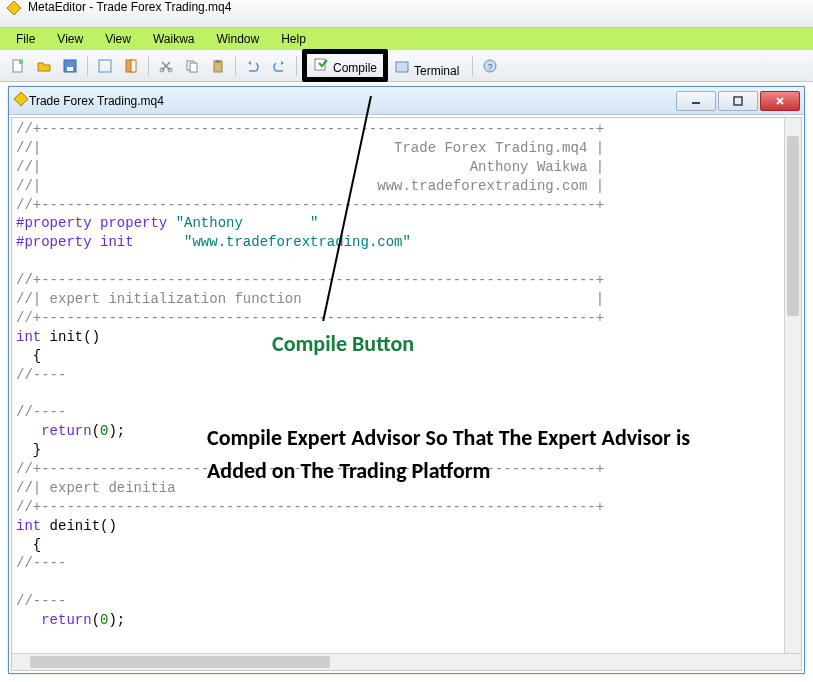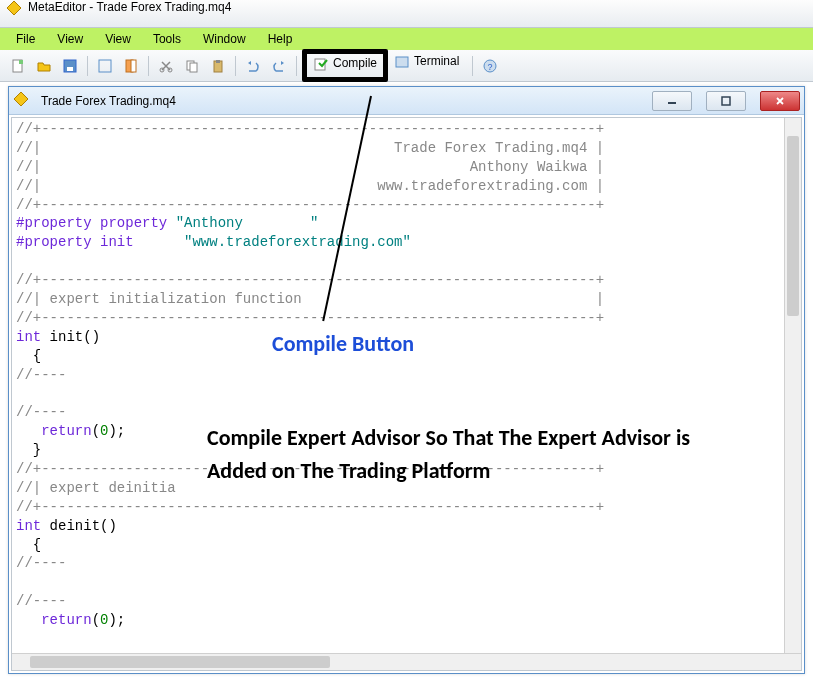--- a/index.html
+++ b/index.html
@@ -45,21 +45,21 @@
     }
     .tb-btn {
       width: 24px; height: 24px;
       display: flex; align-items: center; justify-content: center;
       border-radius: 2px;
       cursor: pointer;
     }
     .tb-sep { width: 1px; height: 20px; background: #c0c8d0; margin: 0 3px; }
     .tb-labeled {
       height: 24px;
-      display: flex; align-items: flex-start;
+      display: flex; align-items: flex-end;
       padding: 0 8px 0 4px;
       gap: 4px;
       cursor: pointer;
       border-radius: 2px;
     }
     .compile-highlight {
       border: 5px solid #000;
       padding: 2px 6px;
       height: auto;
     }
@@ -79,21 +79,21 @@
       flex-direction: column;
       box-shadow: 0 0 3px rgba(0,0,0,.15);
     }
     .child-titlebar {
       height: 28px;
       background: linear-gradient(to bottom, #eaf3fb, #d3e5f7);
       border-bottom: 1px solid #b0c8e0;
       display: flex;
       align-items: center;
       padding: 0 4px;
-      gap: 12px;
+      gap: 0;
     }
     .child-titlebar .spacer { flex: 1; }
     .win-btn {
       width: 40px; height: 20px;
       display: flex; align-items: center; justify-content: center;
       border: 1px solid #a0b0c0;
       border-radius: 2px;
       background: linear-gradient(to bottom, #f5f8fb, #dce6f0);
       margin-left: 2px;
       cursor: pointer;
@@ -144,21 +144,21 @@
       transform: rotate(12deg);
       transform-origin: top;
       z-index: 50;
     }
     .annotation-title {
       position: absolute;
       top: 330px; left: 272px;
       font-family: Calibri, Arial, sans-serif;
       font-size: 22px;
       font-weight: bold;
-      color: #1d4ed8;
+      color: #15803d;
       z-index: 50;
     }
     .annotation-body {
       position: absolute;
       top: 421px; left: 207px;
       width: 500px;
       font-family: Calibri, Arial, sans-serif;
       font-size: 22px;
       font-weight: bold;
       color: #000;
@@ -175,21 +175,21 @@
         <polygon points="8,1 15,8 8,15 1,8" fill="#f5c518" stroke="#b08000"></polygon>
       </svg>
   </span>
   <span>MetaEditor - Trade Forex Trading.mq4</span>
 </div>
 
 <div class="menubar">
   <div class="menu-item">File</div>
   <div class="menu-item">View</div>
   <div class="menu-item">View</div>
-  <div class="menu-item">Tools</div>
+  <div class="menu-item">Waikwa</div>
   <div class="menu-item">Window</div>
   <div class="menu-item">Help</div>
 </div>
 
 <div class="toolbar">
   <div class="tb-btn">
       <svg width="16" height="16">
         <rect x="3" y="2" width="9" height="12" fill="#fff" stroke="#888"></rect>
         <rect x="9" y="2" width="4" height="4" fill="#7c7"></rect>
       </svg>

